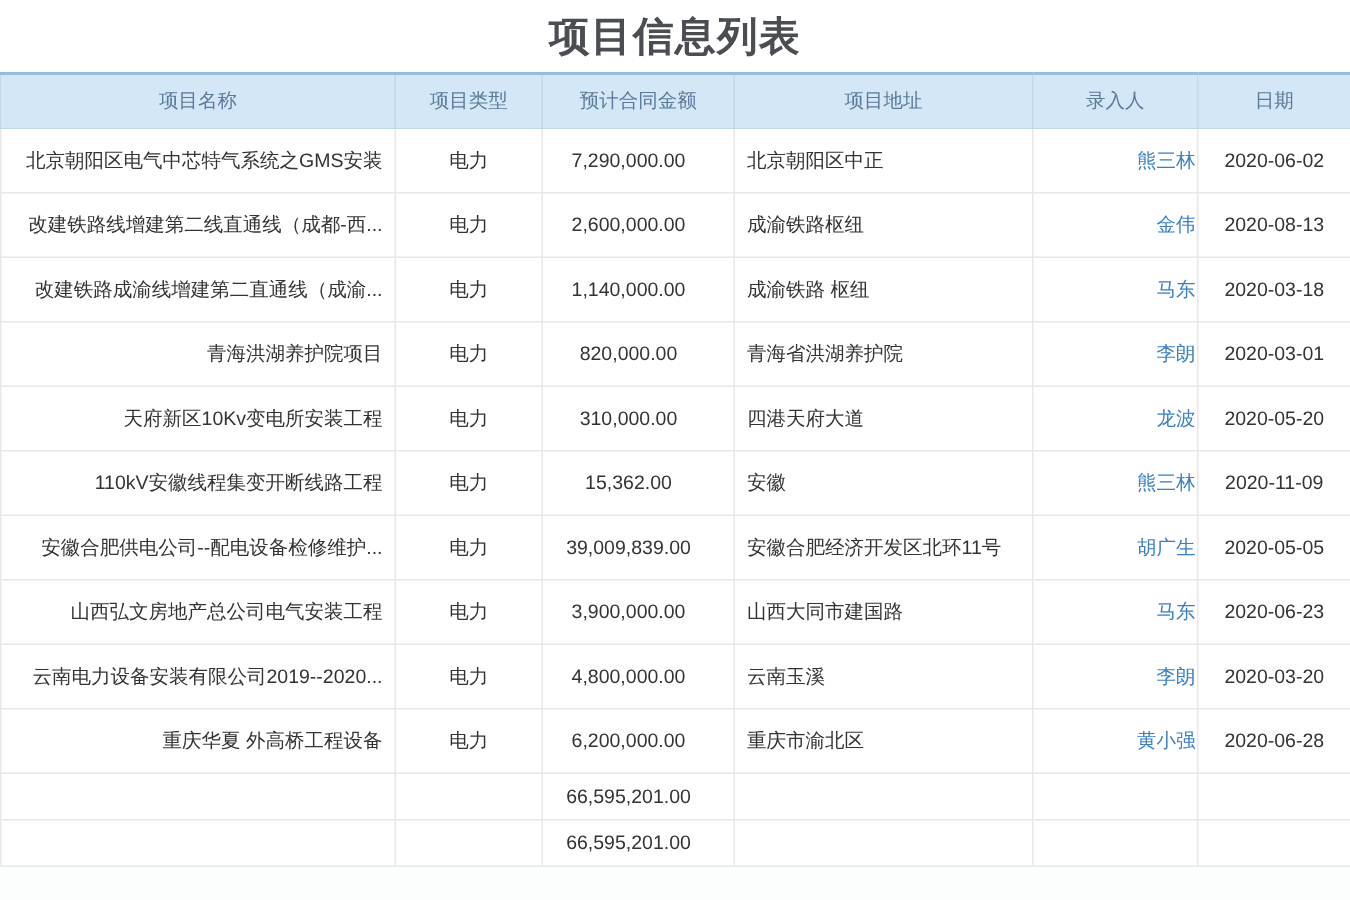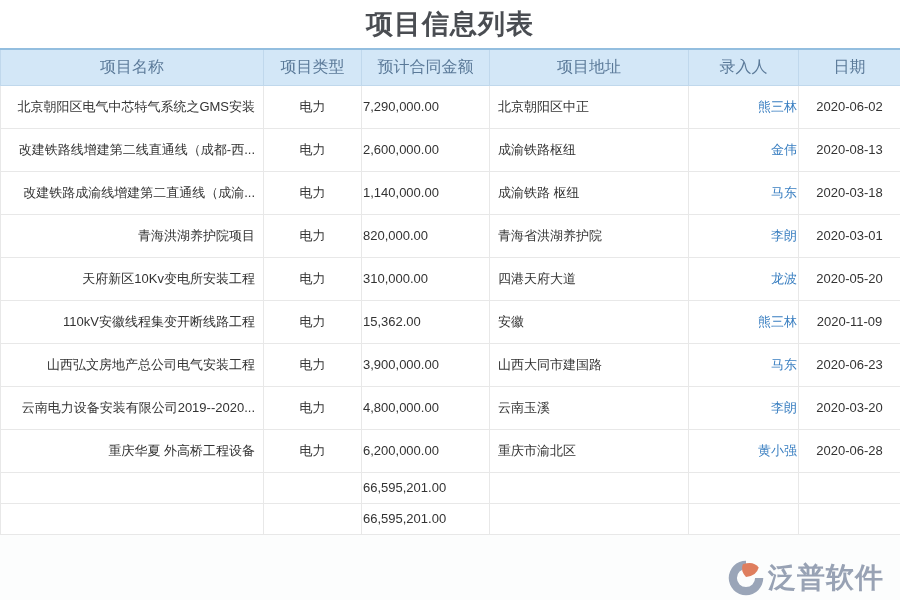--- a/index.html
+++ b/index.html
@@ -22,38 +22,38 @@
     border-collapse:collapse;
     table-layout:fixed;
     background:#ffffff;
   }
   col.c1{width:263px;} col.c2{width:98px;} col.c3{width:128px;}
   col.c4{width:199px;} col.c5{width:110px;} col.c6{width:102px;}
   thead th {
     background:#d3e7f7;
     color:#5b7a99;
     font-weight:normal;
-    font-size:16px;
+    font-size:13px;
     height:36px;
     border:1px solid #c0d8ec;
     border-top:2px solid #93bedf;
     text-align:center;
   }
   tbody td {
     height:37px;
     font-size:13px;
     color:#333333;
     border:1px solid #e8e8e8;
     background:#ffffff;
     white-space:nowrap;
     overflow:hidden;
   }
   td.c-name  { text-align:right;  padding:12px 8px; }
   td.c-type  { text-align:center; }
-  td.c-amount{ text-align:left; padding-right:14px; }
+  td.c-amount{ text-align:center; padding-right:14px; }
   td.c-addr  { text-align:left;  padding:0 8px; }
   td.c-enterer { text-align:right; color:#3a7fc1; cursor:pointer;padding-left:48px; }
   td.c-date  { text-align:center; }
   tr.total-row td { height:31px; }
   .footer {
     position:relative;
     height:86px;
   }
   .brand {
     position:absolute;
@@ -143,20 +143,28 @@
       </tr>
       <tr>
         <td class="c-name">110kV安徽线程集变开断线路工程</td>
         <td class="c-type">电力</td>
         <td class="c-amount">15,362.00</td>
         <td class="c-addr">安徽</td>
         <td class="c-enterer">熊三林</td>
         <td class="c-date">2020-11-09</td>
       </tr>
       <tr>
+        <td class="c-name">安徽合肥供电公司--配电设备检修维护...</td>
+        <td class="c-type">电力</td>
+        <td class="c-amount">39,009,839.00</td>
+        <td class="c-addr">安徽合肥经济开发区北环11号</td>
+        <td class="c-enterer">胡广生</td>
+        <td class="c-date">2020-05-05</td>
+      </tr>
+      <tr>
         <td class="c-name">山西弘文房地产总公司电气安装工程</td>
         <td class="c-type">电力</td>
         <td class="c-amount">3,900,000.00</td>
         <td class="c-addr">山西大同市建国路</td>
         <td class="c-enterer">马东</td>
         <td class="c-date">2020-06-23</td>
       </tr>
       <tr>
         <td class="c-name">云南电力设备安装有限公司2019--2020...</td>
         <td class="c-type">电力</td>

